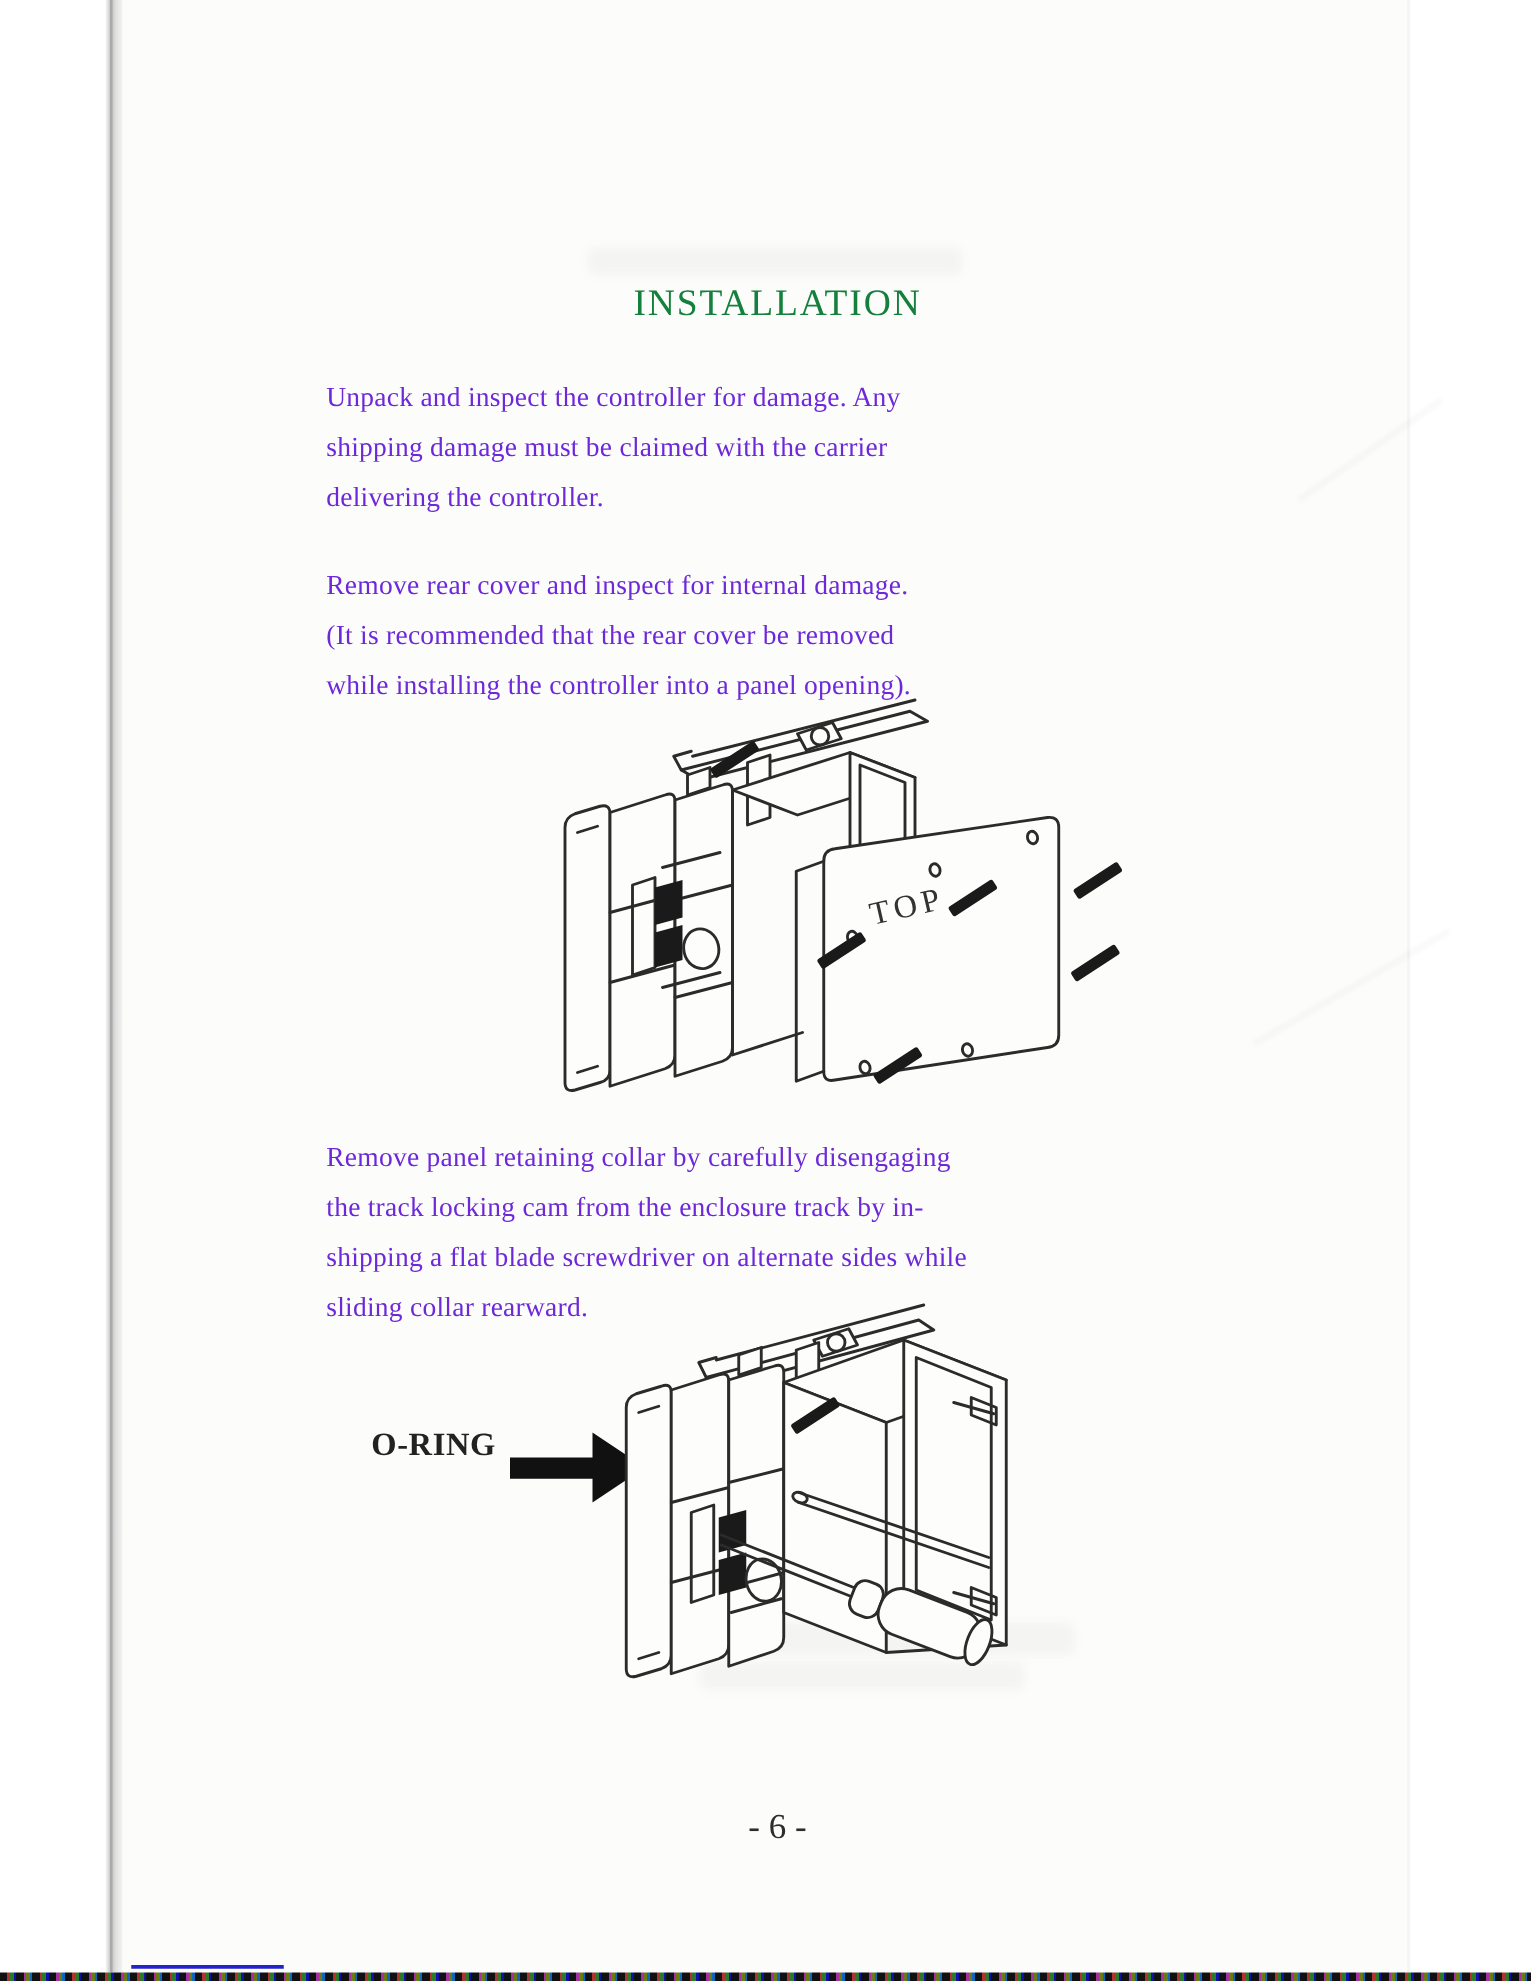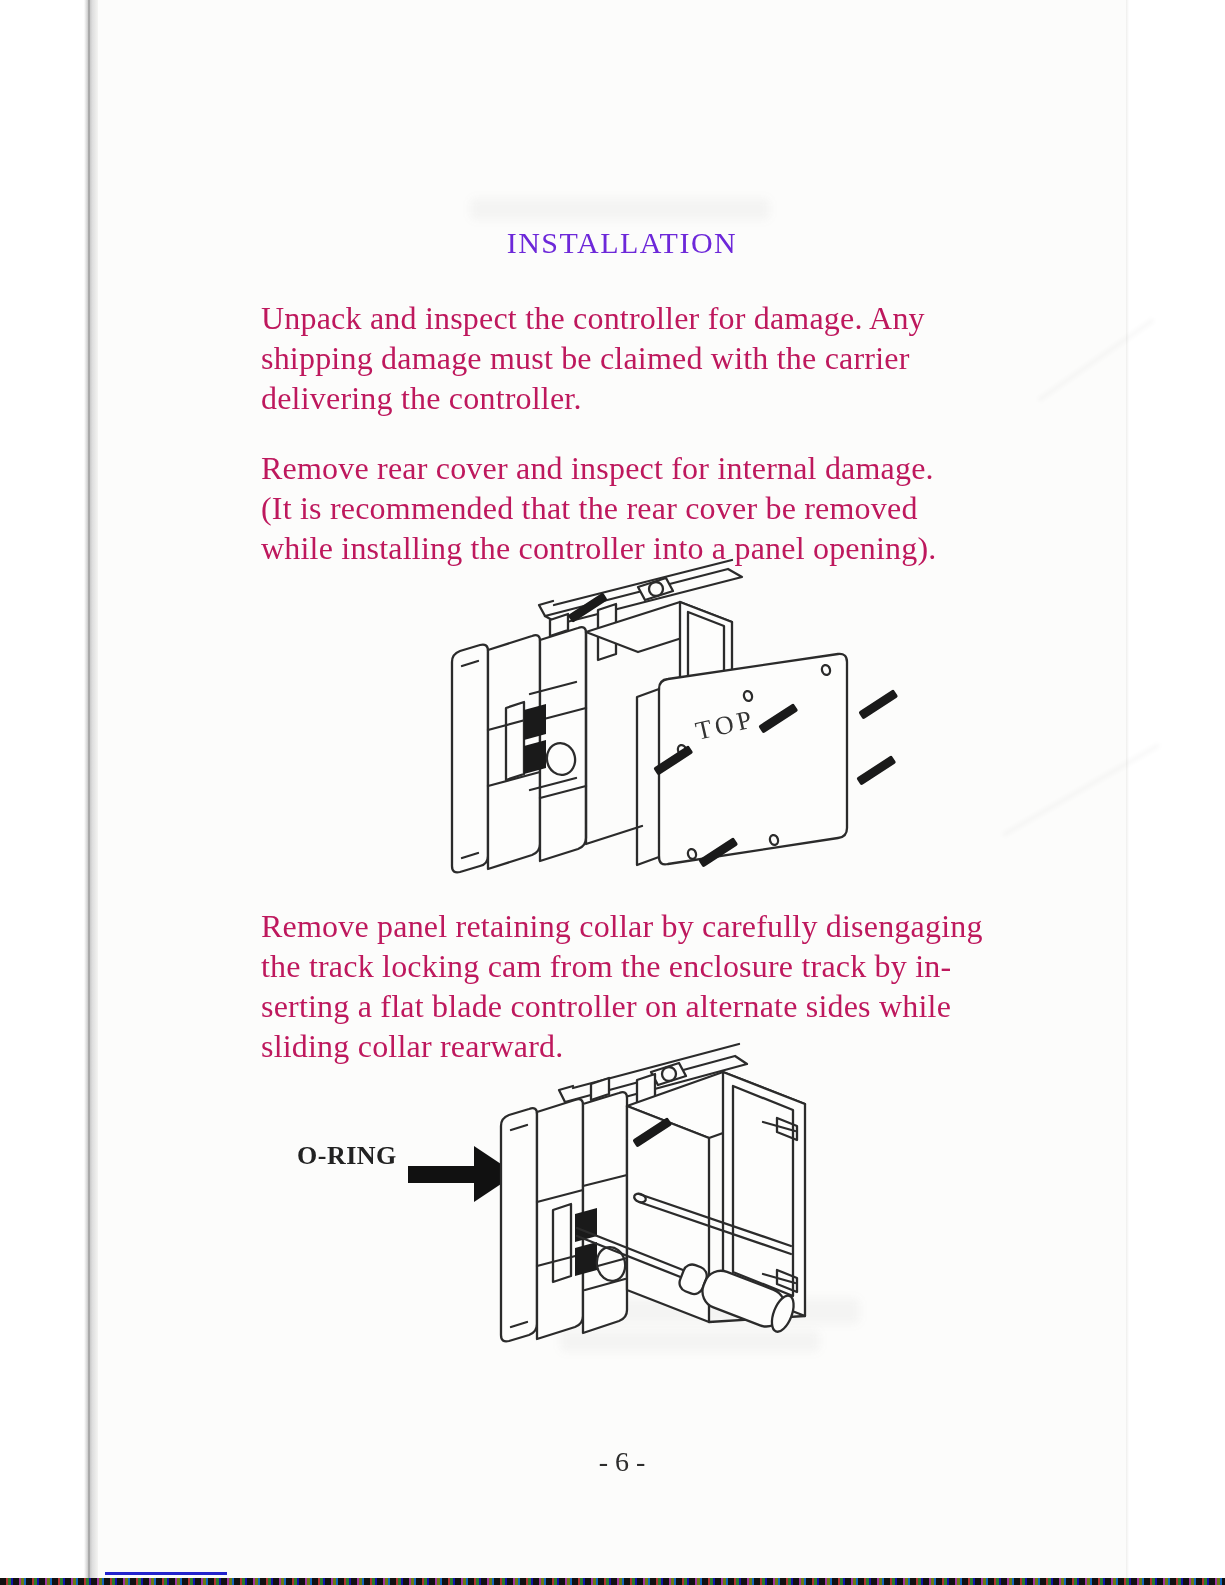--- a/index.html
+++ b/index.html
@@ -4,22 +4,22 @@
 <style>
   html,body{margin:0;padding:0;background:#ffffff;}
   #canvas{position:relative;width:1225px;height:1585px;background:#ffffff;overflow:hidden;
           font-family:"Liberation Serif","DejaVu Serif",serif;}
   .abs{position:absolute;}
   #paper{left:97px;top:0;width:1031px;height:1578px;background:#fcfcfb;}
   #paper-right-edge{left:1126px;top:0;width:3px;height:1578px;background:linear-gradient(90deg,#efefed,#ffffff);}
   #binding{left:84px;top:0;width:14px;height:1578px;
            background:linear-gradient(90deg,#ffffff,#bfbfbf 35%,#dedede 60%,#f4f4f2);}
   #binding-core{left:88px;top:0;width:2px;height:1578px;background:#a9a9a9;}
-  .para{white-space:pre-line;font-size:32px;line-height:40px;color:#be185d;letter-spacing:0.2px;width:860px;}
-  #title{left:262px;top:226px;width:720px;text-align:center;font-size:30px;letter-spacing:1.5px;color:#6d28d9;}
+  .para{white-space:pre-line;font-size:22px;line-height:40px;color:#6d28d9;letter-spacing:0.2px;width:860px;}
+  #title{left:262px;top:226px;width:720px;text-align:center;font-size:30px;letter-spacing:1.5px;color:#15803d;}
   #p1{left:261px;top:298px;}
   #p2{left:261px;top:448px;}
   #p3{left:261px;top:906px;}
   #p4{left:261px;top:1360px;}
   #oring-label{left:297px;top:1141px;font-size:26px;font-weight:bold;letter-spacing:0.5px;color:#222;text-align:right;}
   #footer{left:262px;top:1446px;width:720px;text-align:center;font-size:28px;color:#2d2d2d;}
   .ghost{position:absolute;background:rgba(100,100,100,0.05);filter:blur(4px);border-radius:6px;}
   .crease{position:absolute;width:2px;background:rgba(0,0,0,0.06);filter:blur(2px);}
   #pen-mark{left:105px;top:1572px;width:122px;height:3px;background:#2323cc;}
   #noise-strip{left:0;top:1578px;width:1225px;height:7px;
@@ -102,21 +102,21 @@
         <rect x="427" y="142" width="42" height="9" rx="2" transform="rotate(-33 448 146)"></rect>
         <rect x="425" y="208" width="42" height="9" rx="2" transform="rotate(-33 446 212)"></rect>
         <rect x="267" y="290" width="42" height="9" rx="2" transform="rotate(-33 288 294)"></rect>
         <rect x="222" y="198" width="42" height="9" rx="2" transform="rotate(-33 243 202)"></rect>
       </g>
     </g>
   </svg>
 
   <div id="p3" class="abs para">Remove panel retaining collar by carefully disengaging
 the track locking cam from the enclosure track by in-
-serting a flat blade controller on alternate sides while
+shipping a flat blade screwdriver on alternate sides while
 sliding collar rearward.</div>
 
   <div id="oring-label" class="abs">O-RING</div>
   <div class="abs" style="left:408px;top:1146px;width:110px;height:56px;">
     <div style="position:absolute;left:0;top:20px;width:68px;height:17px;background:#111;"></div>
     <div style="position:absolute;left:66px;top:0;width:0;height:0;border-left:42px solid #111;border-top:28px solid transparent;border-bottom:28px solid transparent;"></div>
   </div>
 
   <svg id="fig2" class="abs" style="left:425px;top:1032px;" width="560" height="332" viewBox="0 0 560 332">
     <g fill="none" stroke="#2b2b2b" stroke-width="2.3" stroke-linejoin="round" stroke-linecap="round">

